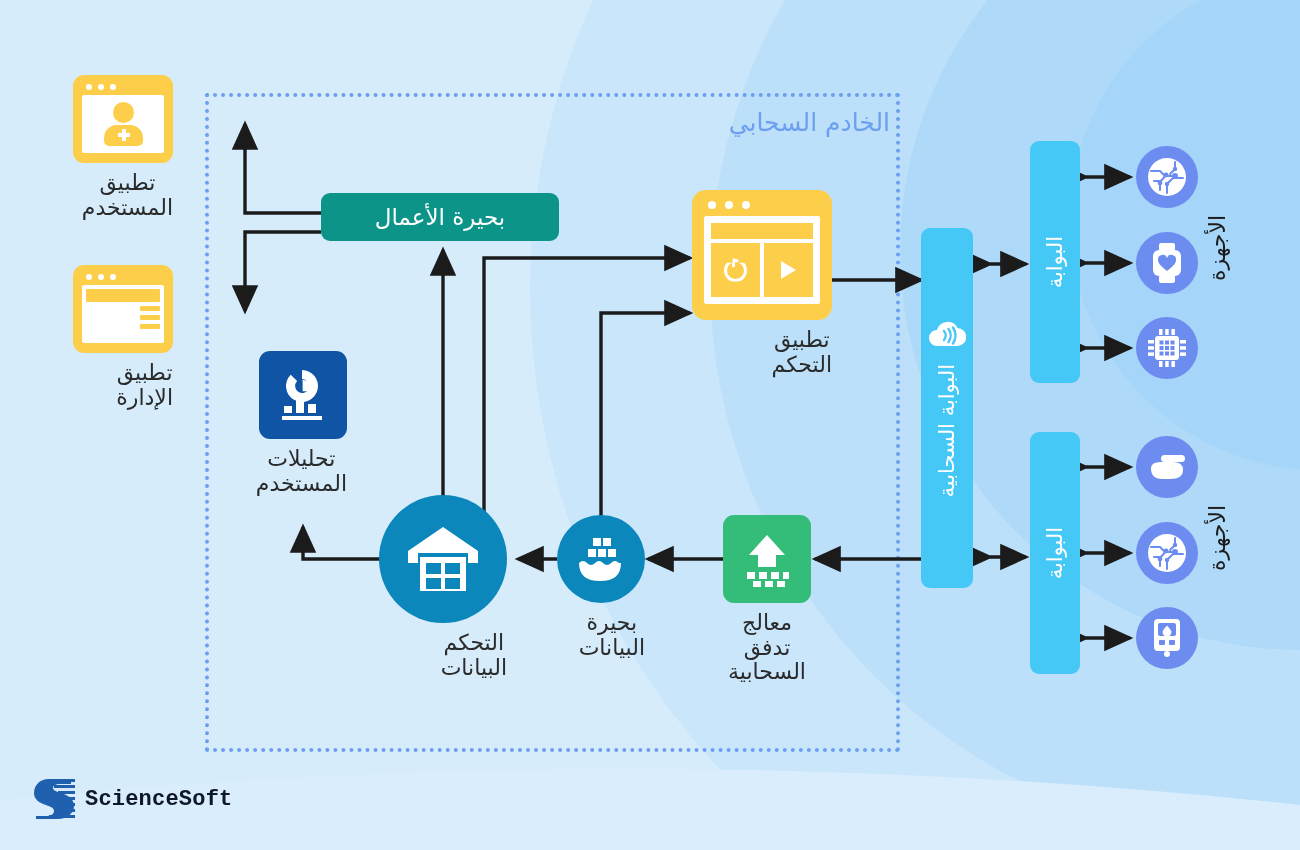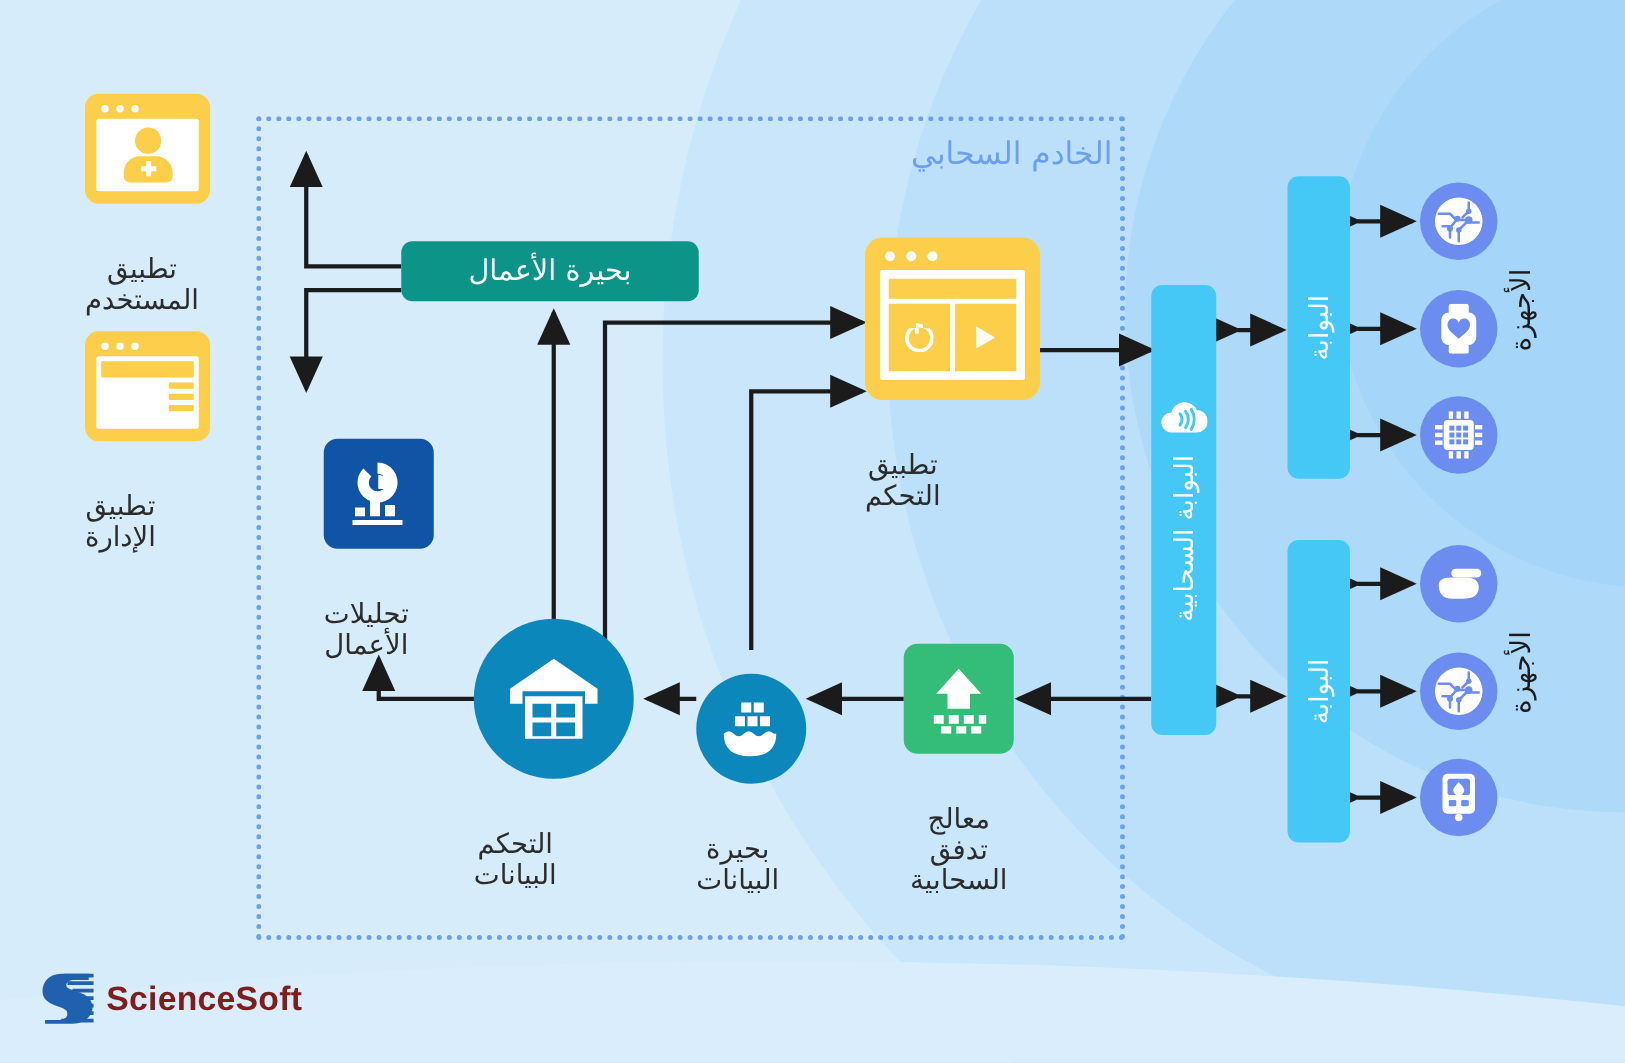--- a/index.html
+++ b/index.html
@@ -17,21 +17,21 @@
     position:absolute;left:205px;top:93px;width:695px;height:659px;
     border:4px dotted #6C9FEF;border-radius:2px;z-index:1;
     box-sizing:border-box;
   }
   .cloudbox-label{
     position:absolute;left:640px;top:108px;width:250px;text-align:right;
     color:#6C9FEF;font-size:25px;direction:rtl;z-index:3;white-space:nowrap;
   }
 
   
-  .node{position:absolute;z-index:3;display:flex;flex-direction:column;align-items:flex-start;gap:33px;}
+  .node{position:absolute;z-index:3;display:flex;flex-direction:column;align-items:flex-end;}
   .cap{
     margin-top:8px;text-align:center;color:#2b2b2b;font-size:22px;line-height:1.12;
     direction:rtl;white-space:pre-line;
   }
 
   
   .win{
     width:100px;height:88px;background:#FCCE4A;border-radius:11px;
     box-sizing:border-box;padding:7px 9px 9px 9px;position:relative;
   }
@@ -96,22 +96,22 @@
   
   .dev{position:absolute;width:62px;height:62px;border-radius:50%;background:#6C8CF0;
        display:flex;align-items:center;justify-content:center;z-index:3;}
   .devlabel{
     position:absolute;z-index:3;color:#1b1b1b;font-size:22px;direction:rtl;white-space:nowrap;
     writing-mode:vertical-rl;transform:rotate(180deg);
   }
 
   
   .logo{position:absolute;left:33px;top:777px;display:flex;align-items:center;gap:10px;z-index:4;}
-  .logo-word{font-family:Liberation Sans, sans-serif;color:#7f1d1d;
-             font-size:27px;font-weight:bold;letter-spacing:0.2px;}
+  .logo-word{font-family:Liberation Mono, monospace;color:#0f172a;
+             font-size:22px;font-weight:bold;letter-spacing:0.2px;}
 </style>
 </head>
 <body>
 
 <div id="stage">
 
   <svg class="bg" viewBox="0 0 1300 850" preserveAspectRatio="none">
     <rect x="0" y="0" width="1300" height="850" fill="#d6ecfb"></rect>
     <circle cx="1230" cy="290" r="700" fill="#c9e6fb"></circle>
     <circle cx="1270" cy="280" r="560" fill="#bce0fa"></circle>
@@ -250,21 +250,21 @@
           <path d="M28 4 a16 16 0 1 1 -11.3 4.7 l6.4 6.4 A7 7 0 1 0 28 13 Z"></path>
           <path d="M29.6 15.8 a12 12 0 0 1 11.4 11.4 H29.6 Z" transform="translate(-1,-2)"></path>
           <rect x="10" y="40" width="8" height="7"></rect>
           <rect x="22" y="33" width="8" height="14"></rect>
           <rect x="34" y="38" width="8" height="9"></rect>
           <rect x="8" y="50" width="40" height="4"></rect>
         </g>
       </svg>
     </div>
     <div class="cap">تحليلات
-الأعمال</div>
+المستخدم</div>
   </div>
 
   <div class="node" style="left:379px;top:495px;width:128px;">
     <div class="circ" style="width:128px;height:128px;">
       <svg width="74" height="72" viewBox="0 0 74 72">
         <g fill="#fff">
           <path d="M37 4 L72 28 L72 40 L62 40 L62 30 L12 30 L12 40 L2 40 L2 28 Z"></path>
           <rect x="14" y="34" width="46" height="34"></rect>
         </g>
         <g fill="#0C87BC">
@@ -272,21 +272,21 @@
           <rect x="39" y="40" width="15" height="11"></rect>
           <rect x="20" y="55" width="15" height="11"></rect>
           <rect x="39" y="55" width="15" height="11"></rect>
         </g>
       </svg>
     </div>
     <div class="cap">التحكم
 البيانات</div>
   </div>
 
-  <div class="node" style="left:557px;top:539px;width:88px;">
+  <div class="node" style="left:557px;top:515px;width:88px;">
     <div class="circ" style="width:88px;height:88px;">
       <svg width="60" height="54" viewBox="0 0 60 54">
         <g fill="#fff">
           <rect x="22" y="6" width="8" height="8"></rect>
           <rect x="32" y="6" width="8" height="8"></rect>
           <rect x="17" y="17" width="8" height="8"></rect>
           <rect x="27" y="17" width="8" height="8"></rect>
           <rect x="37" y="17" width="8" height="8"></rect>
           <path d="M8 31 q4 -4 8 0 t8 0 t8 0 t8 0 t8 0 l2 0 q0 18 -21 18 q-21 0 -21 -18 Z"></path>
         </g>

